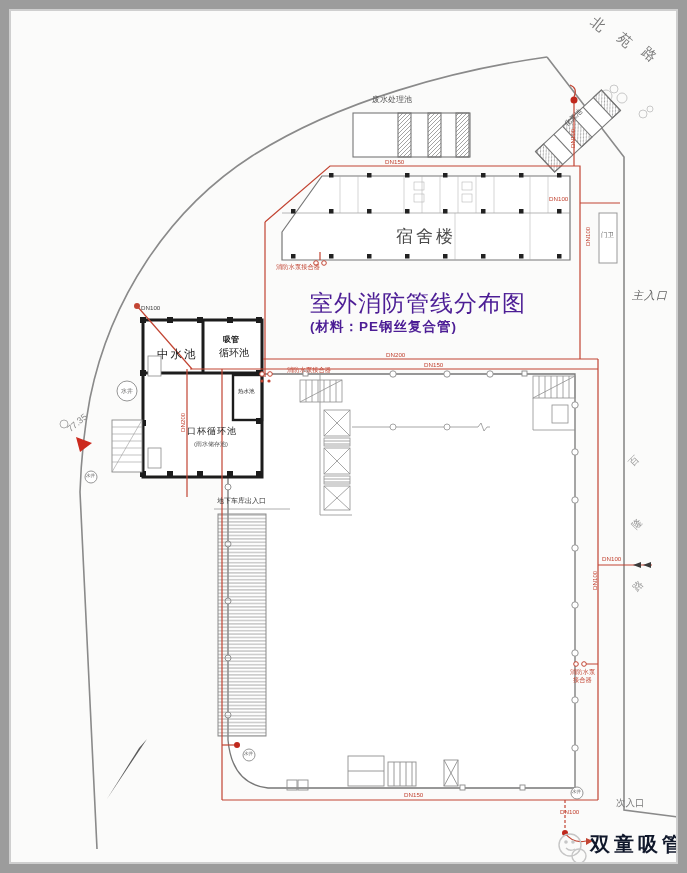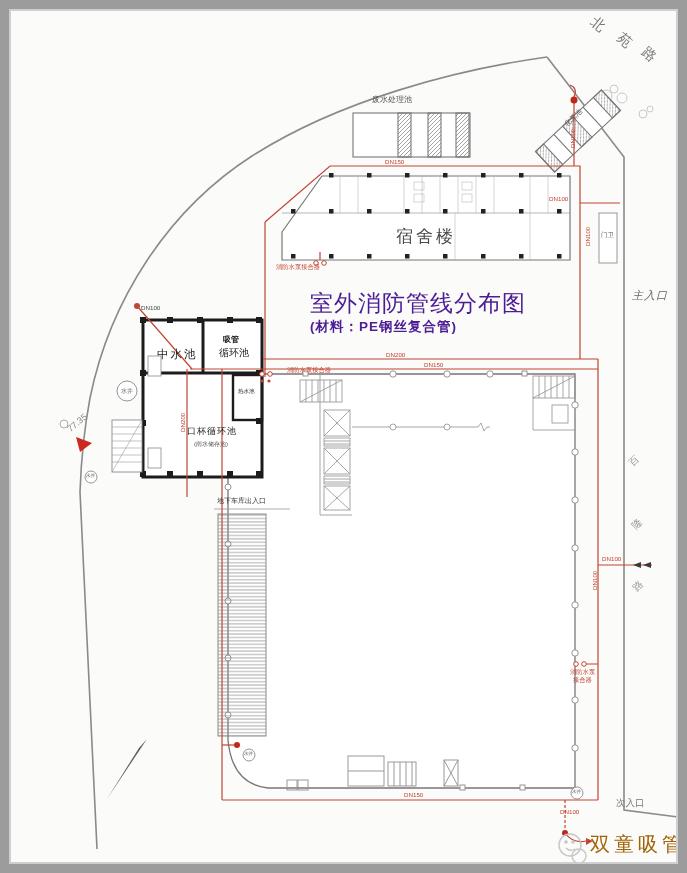--- a/index.html
+++ b/index.html
@@ -4,21 +4,21 @@
 <style>
   html,body{margin:0;padding:0;background:#e8e8e8;}
   #stage{position:relative;width:687px;height:873px;background:#fbfbfa;overflow:hidden;
          font-family:"Liberation Sans","DejaVu Sans",sans-serif;}
   #frame{position:absolute;inset:0;border:9px solid #9c9c9c;box-shadow:inset 0 0 0 2px #cfcfcf;pointer-events:none;z-index:50;}
   svg{position:absolute;left:0;top:0;z-index:1;}
   .lbl{position:absolute;z-index:10;color:#555;line-height:1;white-space:nowrap;transform-origin:left top;}
   .red{color:#c24432;}
   .blk{color:#222;}
   .title{width:240px;text-align:left;color:#4c1d95;letter-spacing:1px;}
-  .wm{color:#a16207;font-weight:normal;letter-spacing:4px;}
+  .wm{color:#0f172a;font-weight:bold;letter-spacing:4px;}
 </style>
 </head>
 <body>
 
 <div id="stage">
   <div id="frame"></div>
 
   <svg width="687" height="873" viewBox="0 0 687 873">
     <defs>
       <pattern id="hatchH" width="4" height="3.4" patternUnits="userSpaceOnUse">

